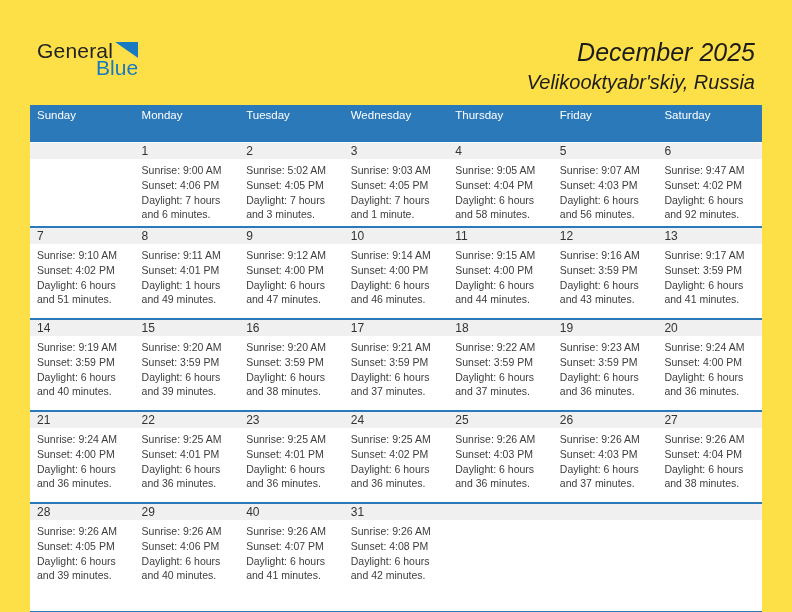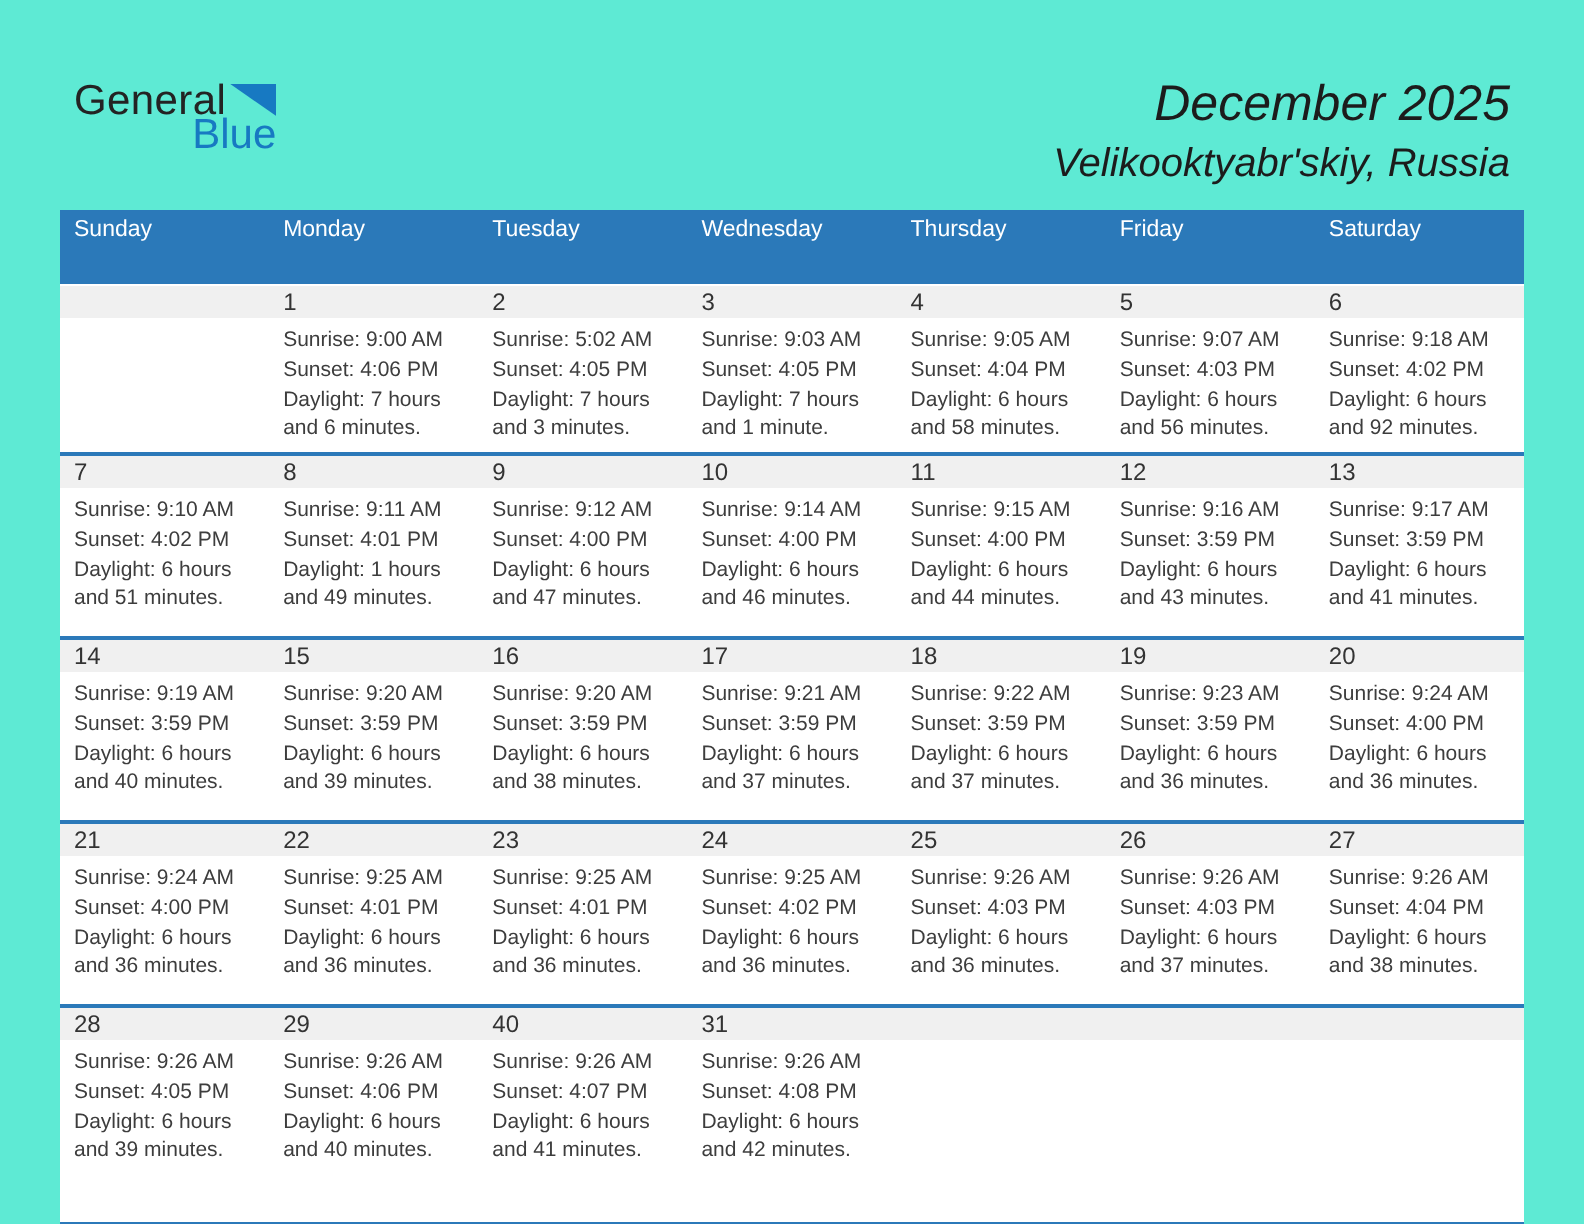--- a/index.html
+++ b/index.html
@@ -1,18 +1,18 @@
 <!DOCTYPE html>
 <html><head>
 <meta charset="utf-8">
 <style>
   html,body{margin:0;padding:0;background:#ffffff;}
   body{width:792px;height:612px;font-family:"Liberation Sans", sans-serif;position:relative;overflow:hidden;}
 
-  .page{position:absolute;inset:0;background:#5eead4;padding-left:19px;}
+  .page{position:absolute;inset:0;background:#fde047;padding-left:19px;}
 
   
   .logo{position:absolute;left:37px;top:40px;width:auto;}
   .logo-row{display:flex;align-items:flex-start;}
   .logo-general{font-size:21px;color:#232323;letter-spacing:0.2px;line-height:21px;}
   .logo-triangle{width:23px;height:16px;background:#1779c2;margin-left:2px;margin-top:2px;
                  clip-path:polygon(0 0,100% 0,100% 100%);}
   .logo-blue{font-size:21px;color:#1779c2;line-height:19px;text-align:right;margin-top:-3px;}
 
   
@@ -105,21 +105,21 @@
             <div class="num">5</div>
             <div class="details">
               <div>Sunrise: 9:07 AM</div>
               <div>Sunset: 4:03 PM</div>
               <div>Daylight: 6 hours and 56 minutes.</div>
             </div>
           </div>
           <div class="cell">
             <div class="num">6</div>
             <div class="details">
-              <div>Sunrise: 9:18 AM</div>
+              <div>Sunrise: 9:47 AM</div>
               <div>Sunset: 4:02 PM</div>
               <div>Daylight: 6 hours and 92 minutes.</div>
             </div>
           </div>
         </div>
         <div class="week-row">
           <div class="cell">
             <div class="num">7</div>
             <div class="details">
               <div>Sunrise: 9:10 AM</div>

